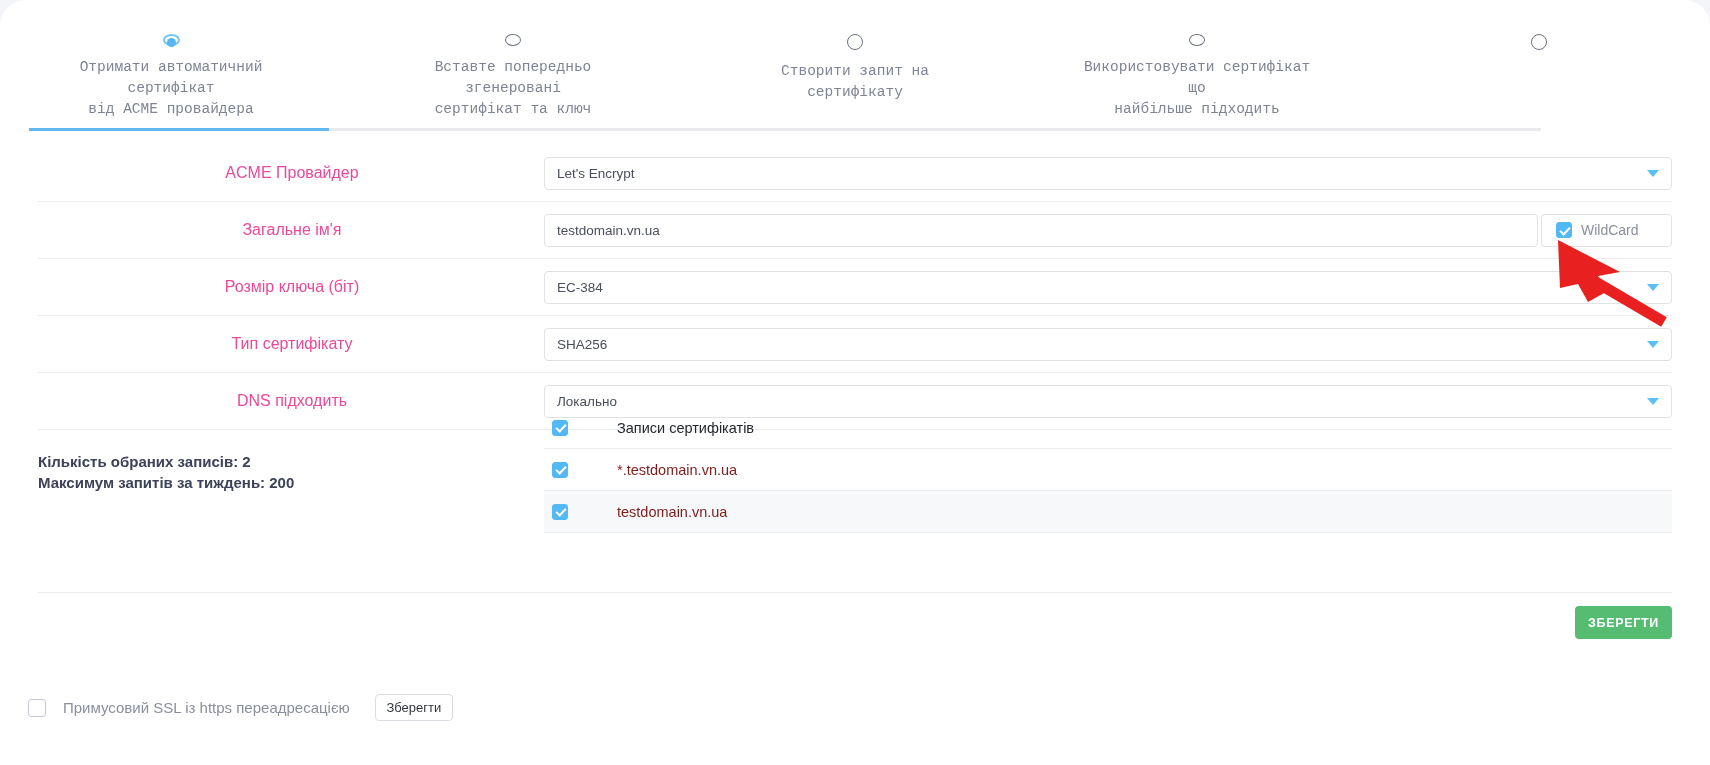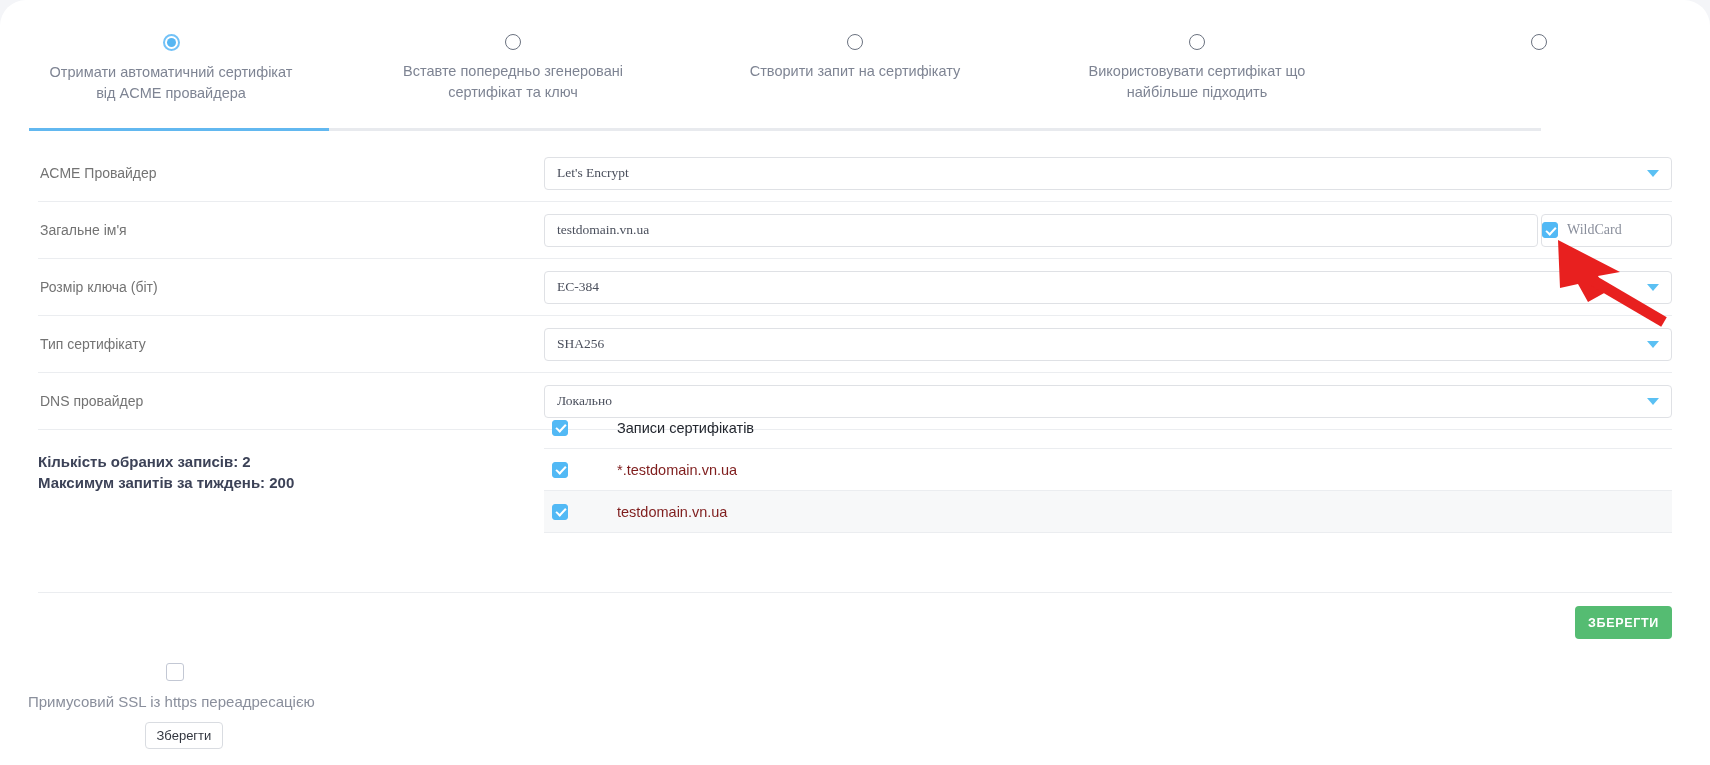--- a/index.html
+++ b/index.html
@@ -33,20 +33,21 @@
     height: 120px;
     display: flex;
   }
   .step {
     flex: 1 1 0;
     display: flex;
     flex-direction: column;
     align-items: center;
     padding-top: 34px;
     cursor: pointer;
+    font-family: Liberation Mono, monospace;
   }
   .radio {
     width: 16px;
     height: 16px;
     border-radius: 50%;
     border: 1.6px solid #6b7280;
     box-sizing: border-box;
     background: transparent;
   }
   .radio.sel {
@@ -100,31 +101,31 @@
     position: relative;
     height: 56px;
     margin: 0 38px;
     border-bottom: 1px solid #ebedf0;
     display: flex;
     align-items: center;
   }
   .flabel {
     width: 506px;
     flex: none;
-    font-size: 14px;
-    color: #737373;
+    font-size: 16px;
+    color: #ec4899;
     padding-left: 2px;
     box-sizing: border-box;
+    text-align: center;
   }
   .fctrl {
     flex: 1 1 auto;
     position: relative;
     display: flex;
     align-items: flex-start;
-    font-family: Liberation Serif, serif;
   }
   .input {
     position: relative;
     height: 33px;
     border: 1px solid #dfe1e5;
     border-radius: 4px;
     background: #fff;
     box-sizing: border-box;
     display: flex;
     align-items: center;
@@ -147,20 +148,21 @@
     width: 131px;
     flex: none;
     height: 33px;
     border: 1px solid #dfe1e5;
     border-radius: 4px;
     background: #fff;
     box-sizing: border-box;
     display: flex;
     align-items: center;
     gap: 9px;
+    padding-left: 14px;
     margin-left: 3px;
   }
   .wild .wl {
     font-size: 14px;
     color: #8a8f9c;
   }
 
   
   .cb {
     width: 16px; height: 16px;
@@ -243,25 +245,24 @@
     font-size: 12.5px;
     font-weight: bold;
     letter-spacing: 0.7px;
     cursor: pointer;
     font-family: "Liberation Sans", sans-serif;
   }
 
   .bottom {
     position: absolute;
     left: 28px;
-    top: 663px;
-    display: flex;
-    align-items: center;
-    gap: 12px;
-    flex-direction: column;
+    top: 694px;
+    display: flex;
+    align-items: center;
+    gap: 0;
   }
   .bottom .cb { margin-right: 17px; width: 18px; height: 18px; }
   .bottom .blabel {
     font-size: 15px;
     color: #8a8f9c;
     margin-right: 25px;
   }
   .btn-save2 {
     width: 78px;
     height: 27px;
@@ -349,21 +350,21 @@
       <div class="flabel">Тип сертифікату</div>
       <div class="fctrl">
         <div class="input">
           <span>SHA256</span>
           <span class="caret"></span>
         </div>
       </div>
     </div>
 
     <div class="row">
-      <div class="flabel">DNS провайдер</div>
+      <div class="flabel">DNS підходить</div>
       <div class="fctrl">
         <div class="input">
           <span>Локально</span>
           <span class="caret"></span>
         </div>
       </div>
     </div>
 
   </div>
 

